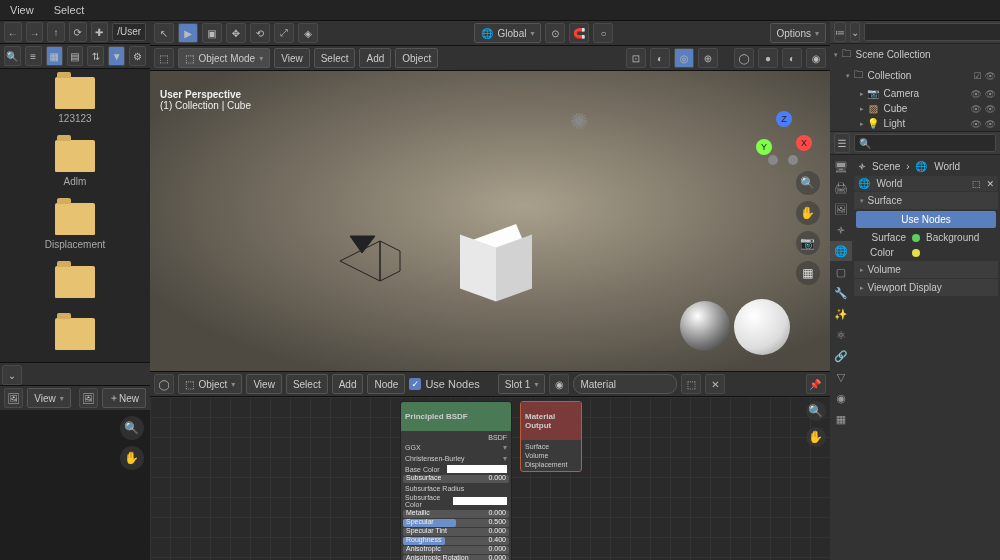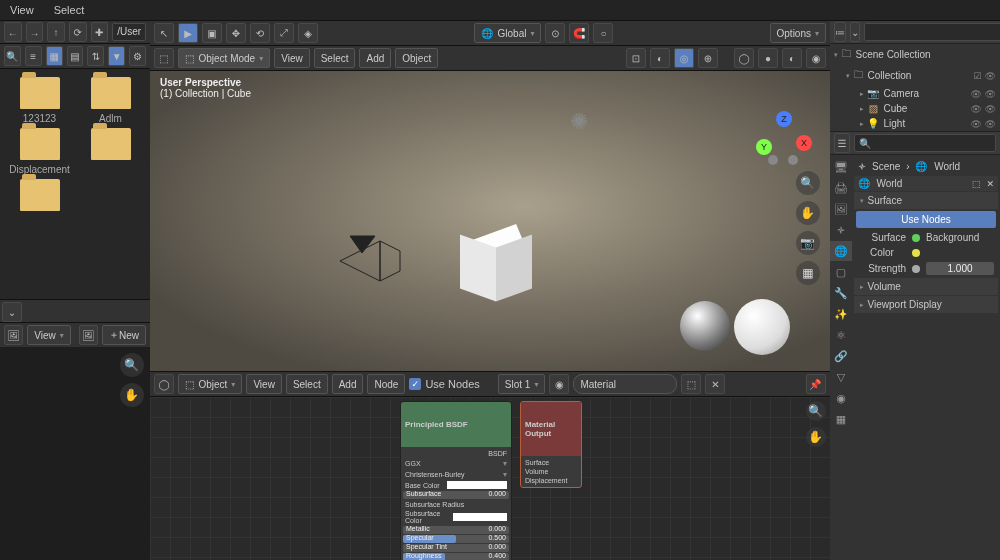--- a/index.html
+++ b/index.html
@@ -7,53 +7,53 @@
 .topbar{height:20px;background:#232323;border-bottom:1px solid #111;display:flex;align-items:center;}
 .menu{padding:0 10px;cursor:default;}
 .main{display:flex;height:540px;}
 .col-left{width:150px;background:#272727;display:flex;flex-direction:column;}
 .col-mid{width:680px;display:flex;flex-direction:column;}
 .col-right{width:170px;background:#333;display:flex;flex-direction:column;}
 .filebrowse-top{height:22px;background:#323232;display:flex;align-items:center;border-bottom:1px solid #111;padding:0 4px;gap:4px;}
 .filebrowse-row2{height:24px;background:#323232;display:flex;align-items:center;border-bottom:1px solid #111;padding:0 4px;gap:4px;}
 .ibtn{width:18px;height:18px;background:#3a3a3a;border:1px solid #4a4a4a;border-radius:2px;display:flex;align-items:center;justify-content:center;font-size:10px;color:#bbb;}
 .path{flex:1;background:#2a2a2a;border:1px solid #4a4a4a;border-radius:2px;height:16px;line-height:16px;padding:0 4px;font-size:10px;color:#ccc;}
-.file-grid{flex:1;padding:8px 4px;display:grid;grid-template-columns:1fr 1fr;gap:4px 0;align-content:start;}
+.file-grid{flex:1;padding:8px 4px;display:grid;grid-template-columns:1fr;gap:16px 0;align-content:start;}
 .file-grid div{display:flex;flex-direction:column;align-items:center;font-size:10px;color:#aaa;}
 .folder-icon{width:40px;height:32px;background:#e6c271;border-radius:2px 2px 1px 1px;position:relative;margin-bottom:4px;}
 .folder-icon:before{content:"";position:absolute;top:-5px;left:2px;width:14px;height:6px;background:#d4ae5e;border-radius:2px 2px 0 0;}
 .filebrowse-bot{height:22px;background:#323232;border-top:1px solid #111;}
 
 .vp-header{height:24px;background:#323232;display:flex;align-items:center;padding:0 4px;gap:4px;border-bottom:1px solid #111;}
 .dd{background:#3a3a3a;border:1px solid #555;border-radius:2px;height:18px;display:flex;align-items:center;padding:0 6px;font-size:10px;color:#ccc;gap:4px;}
 .dd.spec{background:#4a4a4a;}
 .chev{font-size:8px;color:#888;}
 .hbtn{height:18px;padding:0 6px;background:#3a3a3a;border:1px solid #555;border-radius:2px;font-size:10px;color:#ccc;display:flex;align-items:center;}
 .viewport{position:relative;flex:1;min-height:0;background:radial-gradient(ellipse at 55% 45%, #a9a08c 0%, #7b7365 40%, #4e4a42 80%);}
-.vp-text{position:absolute;left:10px;top:6px;font-size:10px;color:#eee;}
+.vp-text{position:absolute;left:10px;top:18px;font-size:10px;color:#eee;}
 .vp-text div:first-child{font-weight:bold;}
 .vp-side{position:absolute;right:10px;top:100px;display:flex;flex-direction:column;gap:6px;}
 .cbtn{width:24px;height:24px;background:rgba(60,60,60,0.6);border-radius:12px;display:flex;align-items:center;justify-content:center;color:#ddd;font-size:12px;}
 .gizmo{position:absolute;right:18px;top:44px;width:56px;height:56px;}
 .gizmo .ball{position:absolute;width:16px;height:16px;border-radius:50%;display:flex;align-items:center;justify-content:center;font-size:9px;color:#222;}
 .cube3d{position:absolute;left:310px;top:160px;width:70px;height:70px;}
 .cube3d .top{position:absolute;width:54px;height:54px;background:#fdfdfd;transform:skewY(-20deg) skewX(20deg) scaleY(0.6);left:8px;top:-10px;}
 .cube3d .left{position:absolute;width:36px;height:54px;background:#e8e8e8;transform:skewY(20deg);left:0;top:10px;}
 .cube3d .right{position:absolute;width:36px;height:54px;background:#d2d2d2;transform:skewY(-20deg);left:36px;top:10px;}
 .camera-wf{position:absolute;left:180px;top:160px;width:70px;height:60px;}
 .camera-wf svg{overflow:visible;}
 .lamp{position:absolute;left:420px;top:38px;color:#888;font-size:22px;}
 .sphere1{position:absolute;right:100px;bottom:20px;width:50px;height:50px;border-radius:50%;background:radial-gradient(circle at 35% 30%, #fff, #777 60%, #333 95%);}
 .sphere2{position:absolute;right:40px;bottom:16px;width:56px;height:56px;border-radius:50%;background:radial-gradient(circle at 35% 30%, #fff, #ddd 60%, #999 95%);}
 
 .node-header{height:24px;background:#323232;display:flex;align-items:center;padding:0 4px;gap:4px;border-top:1px solid #111;border-bottom:1px solid #111;}
 .chk{width:12px;height:12px;background:#5a7fbe;border-radius:2px;display:flex;align-items:center;justify-content:center;font-size:9px;color:#fff;}
 .node-area{flex:1;background:#2a2a2a;background-image:linear-gradient(#333 1px,transparent 1px),linear-gradient(90deg,#333 1px,transparent 1px);background-size:20px 20px;position:relative;}
 .node{position:absolute;background:#3a3a3a;border:1px solid #222;border-radius:3px;font-size:8px;color:#ccc;}
-.node .title{padding:18px 4px;font-weight:bold;border-radius:3px 3px 0 0;}
+.node .title{padding:10px 4px;font-weight:bold;border-radius:3px 3px 0 0;}
 .node .body{padding:2px;}
 .socket-row{display:flex;align-items:center;justify-content:space-between;padding:1px 2px;font-size:7px;}
 .slider{height:8px;background:#555;border-radius:2px;position:relative;margin:1px 0;}
 .slider .fill{height:100%;background:#6b8fc8;border-radius:2px;}
 .slider .lbl{position:absolute;left:3px;top:-1px;font-size:7px;color:#eee;}
 .slider .val{position:absolute;right:3px;top:-1px;font-size:7px;color:#eee;}
 .cswatch{width:60px;height:8px;background:#fff;display:inline-block;}
 .outliner{background:#333;font-size:10px;}
 .outl-head{height:22px;background:#3a3a3a;display:flex;align-items:center;padding:0 4px;gap:4px;border-bottom:1px solid #222;}
 .search{flex:1;height:16px;background:#2a2a2a;border:1px solid #4a4a4a;border-radius:2px;color:#888;padding:0 4px;font-size:10px;}
@@ -444,25 +444,20 @@
         <div class="prow">
           <span style="width:48px;text-align:right;">Surface</span>
           <span class="dot" style="background:#5fcf5f;"></span>
           <span>Background</span>
         </div>
         <div class="prow">
           <span style="width:48px;text-align:center;">Color</span>
           <span class="dot" style="background:#e6e04a;"></span>
           <span style="flex:1;"></span>
         </div>
-        <div class="prow">
-          <span style="width:48px;text-align:right;">Strength</span>
-          <span class="dot" style="background:#aaa;"></span>
-          <span class="numfield">1.000</span>
-        </div>
         <div class="panel-hdr">
             <span class="tri">▸</span>
             <span>Volume</span>
           </div>
         <div class="panel-hdr">
             <span class="tri">▸</span>
             <span>Viewport Display</span>
           </div>
       </div>
     </div>

